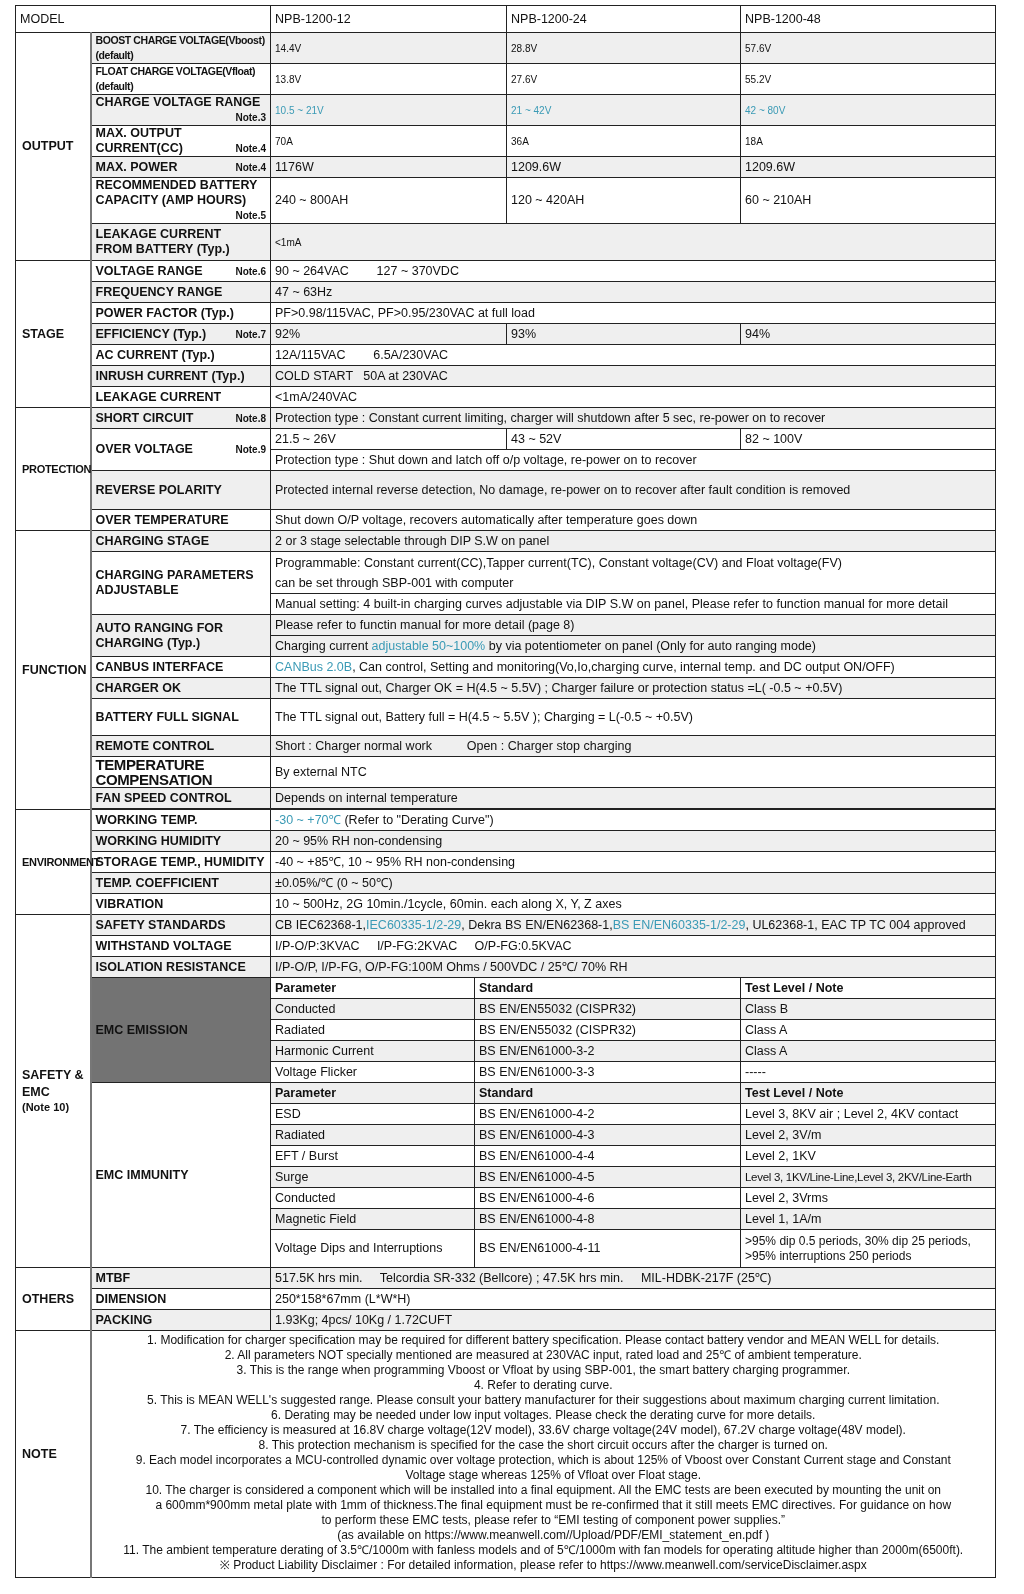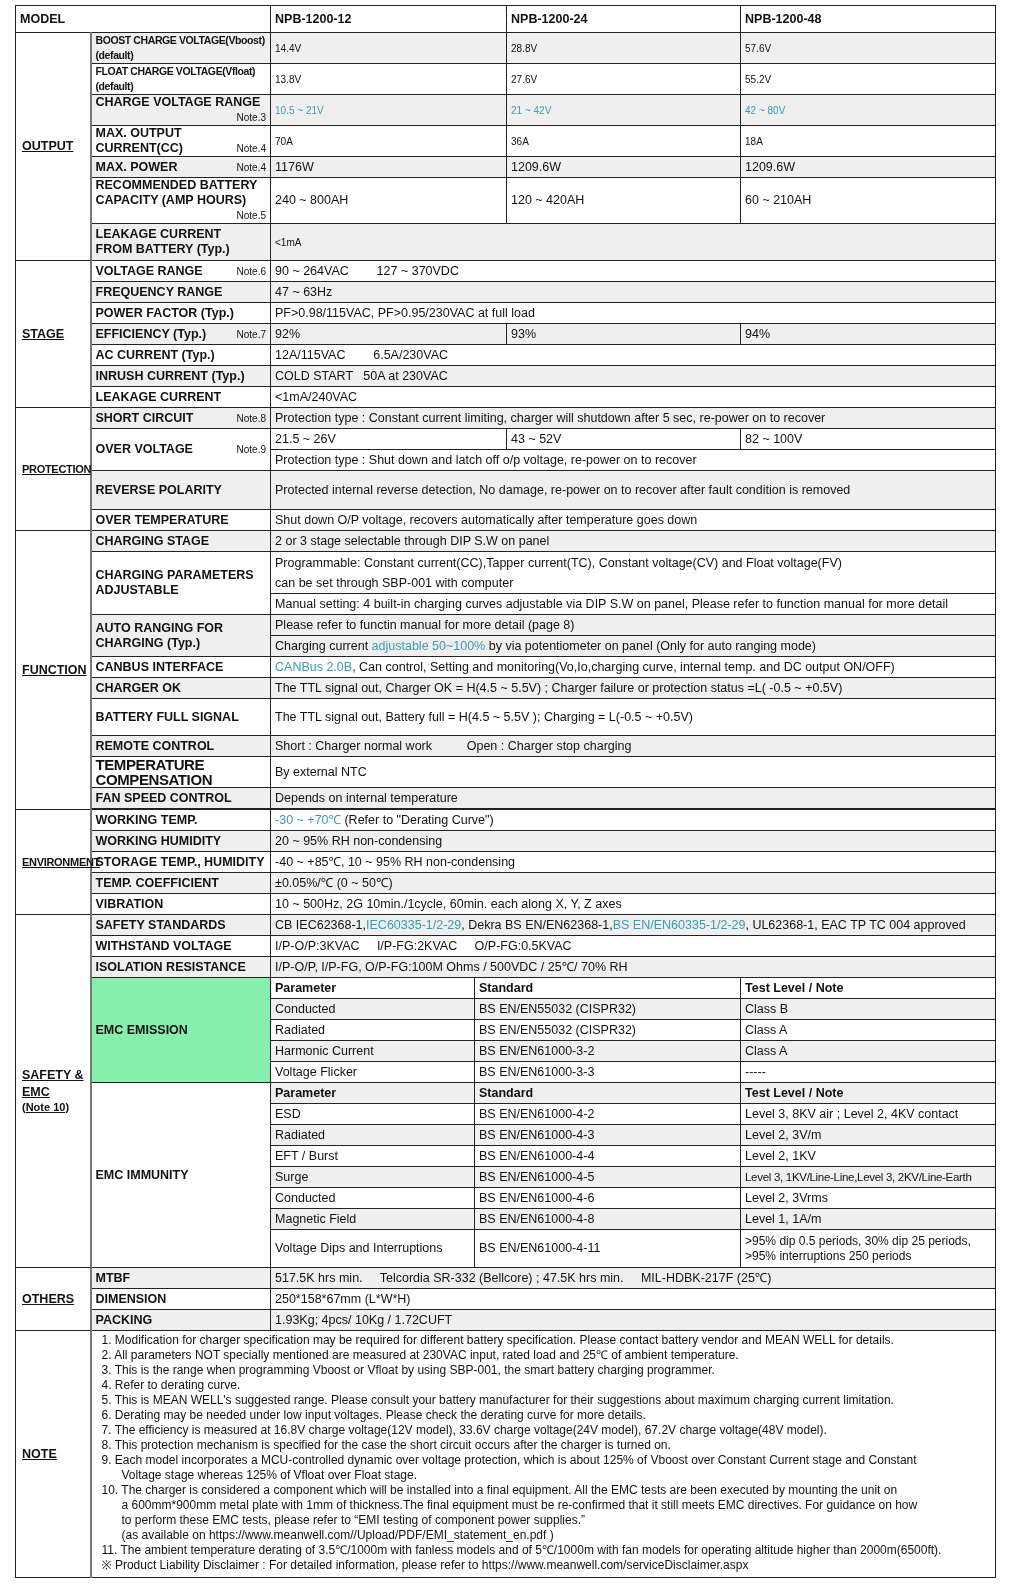--- a/index.html
+++ b/index.html
@@ -2,32 +2,32 @@
 <html><head>
 <meta charset="utf-8">
 <style>
   html, body { margin:0; padding:0; background:#fff; }
   body { width:1024px; height:1594px; position:relative; overflow:hidden;
          font-family:"Liberation Sans", sans-serif; color:#111; }
   table.spec { position:absolute; left:15px; top:5px; width:980px;
                border-collapse:collapse; table-layout:fixed; font-size:12.5px; }
   table.spec td { border:1px solid #222; padding:0 4px; vertical-align:middle;
                   line-height:15px; }
-  table.spec td.cat { font-weight:bold; font-size:12.5px; padding-left:6px; background:#fff;text-decoration:underline; }
+  table.spec td.cat { font-weight:bold; font-size:12.5px; padding-left:6px; background:#fff; }
   table.spec td.cat.narrow { font-size:11px; letter-spacing:-0.3px; }
   table.spec td.lbl { font-weight:bold; font-size:12.5px; border-left:2px solid #777;margin-top:8px; }
   table.spec td.lbl.sq { font-size:10.5px; letter-spacing:-0.4px; }
-  .note { float:right; font-size:10px; font-weight:normal; }
+  .note { float:right; font-size:10px; font-weight:bold; }
   td.val { font-size:12.5px; }
   td.big { font-size:10px; }
   tr.g td.lbl, tr.g td.val { background:#efefef; }
   .hl { color:#3a9ab5; }
-  td.hd { font-weight:bold; }
+  td.hd { font-weight:normal; }
   .emc-hd { font-weight:bold; }
-  .notes-cell { font-size:12px; line-height:18px; padding:2px 10px 4px 10px !important; }
+  .notes-cell { font-size:12px; line-height:18px; padding:2px 10px 4px 10px !important;text-align:center; }
   .notes-cell div { white-space:nowrap; }
   .notes-cell .ind { padding-left:20px; }
 </style>
 </head>
 <body>
 
 <table class="spec">
   <colgroup>
     <col style="width:75px">
       <col style="width:180px">
@@ -238,21 +238,21 @@
   <tr style="height:21px">
     <td class="lbl">WITHSTAND VOLTAGE</td>
     <td colspan="4" class="val" style="white-space:pre">I/P-O/P:3KVAC     I/P-FG:2KVAC     O/P-FG:0.5KVAC</td>
   </tr>
   <tr class="g" style="height:21px">
     <td class="lbl">ISOLATION RESISTANCE</td>
     <td colspan="4" class="val">I/P-O/P, I/P-FG, O/P-FG:100M Ohms / 500VDC / 25℃/ 70% RH</td>
   </tr>
 
   <tr style="height:21px">
-    <td rowspan="5" class="lbl" style="background:#86efac">EMC EMISSION</td>
+    <td rowspan="5" class="lbl" style="background:#737373">EMC EMISSION</td>
     <td class="val emc-hd">Parameter</td>
     <td colspan="2" class="val emc-hd">Standard</td>
     <td class="val emc-hd">Test Level / Note</td>
   </tr>
   <tr class="g" style="height:21px">
     <td class="val">Conducted</td>
     <td colspan="2" class="val">BS EN/EN55032 (CISPR32)</td>
     <td class="val">Class B</td>
   </tr>
   <tr style="height:21px">

